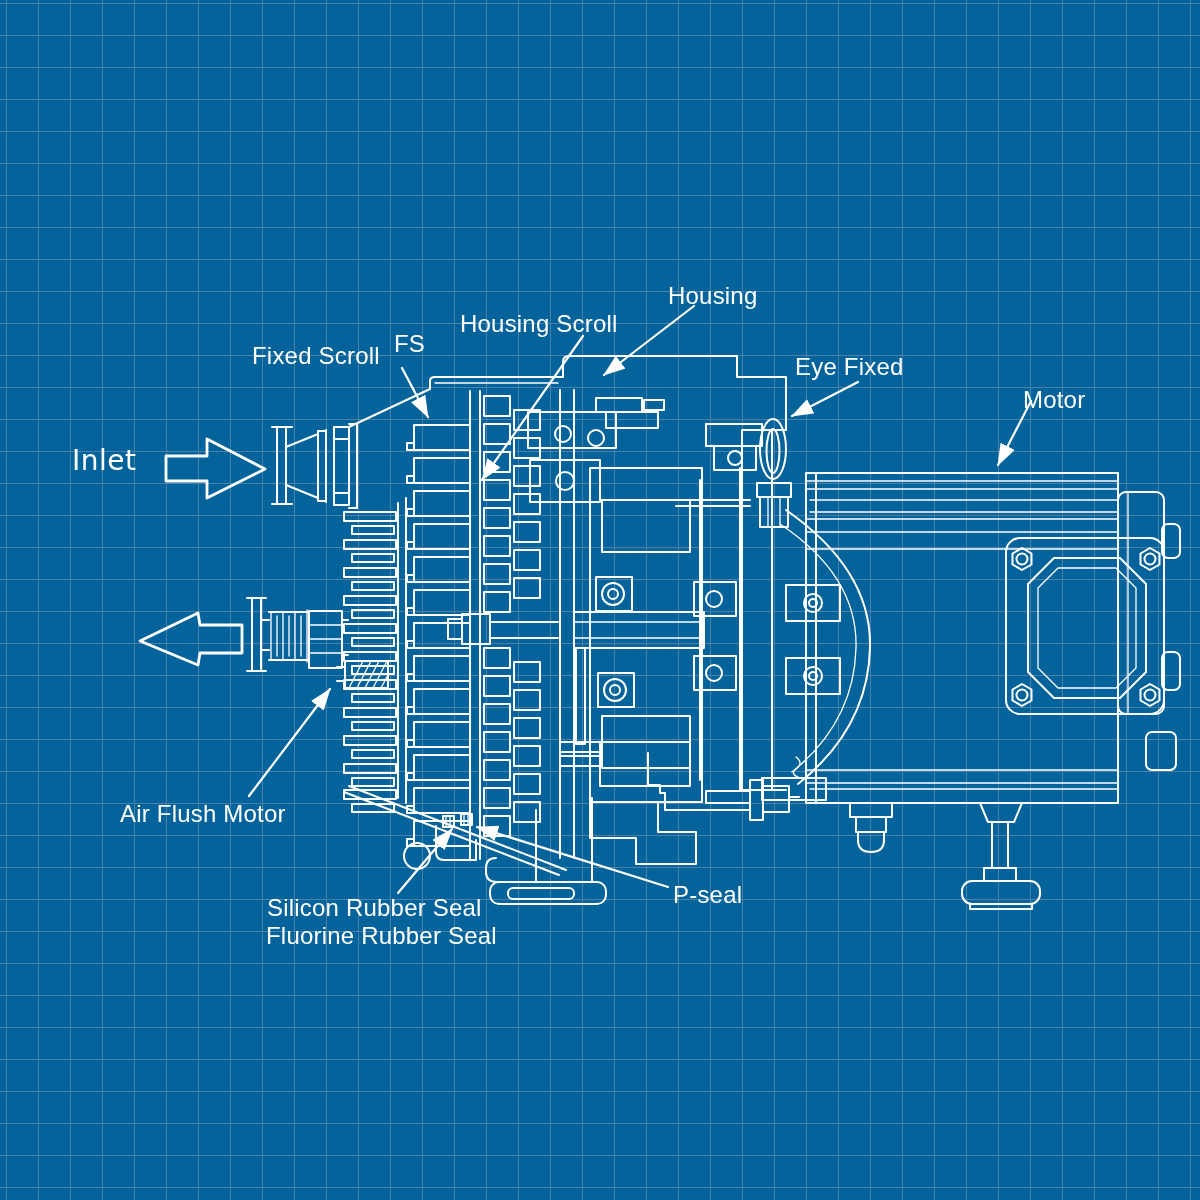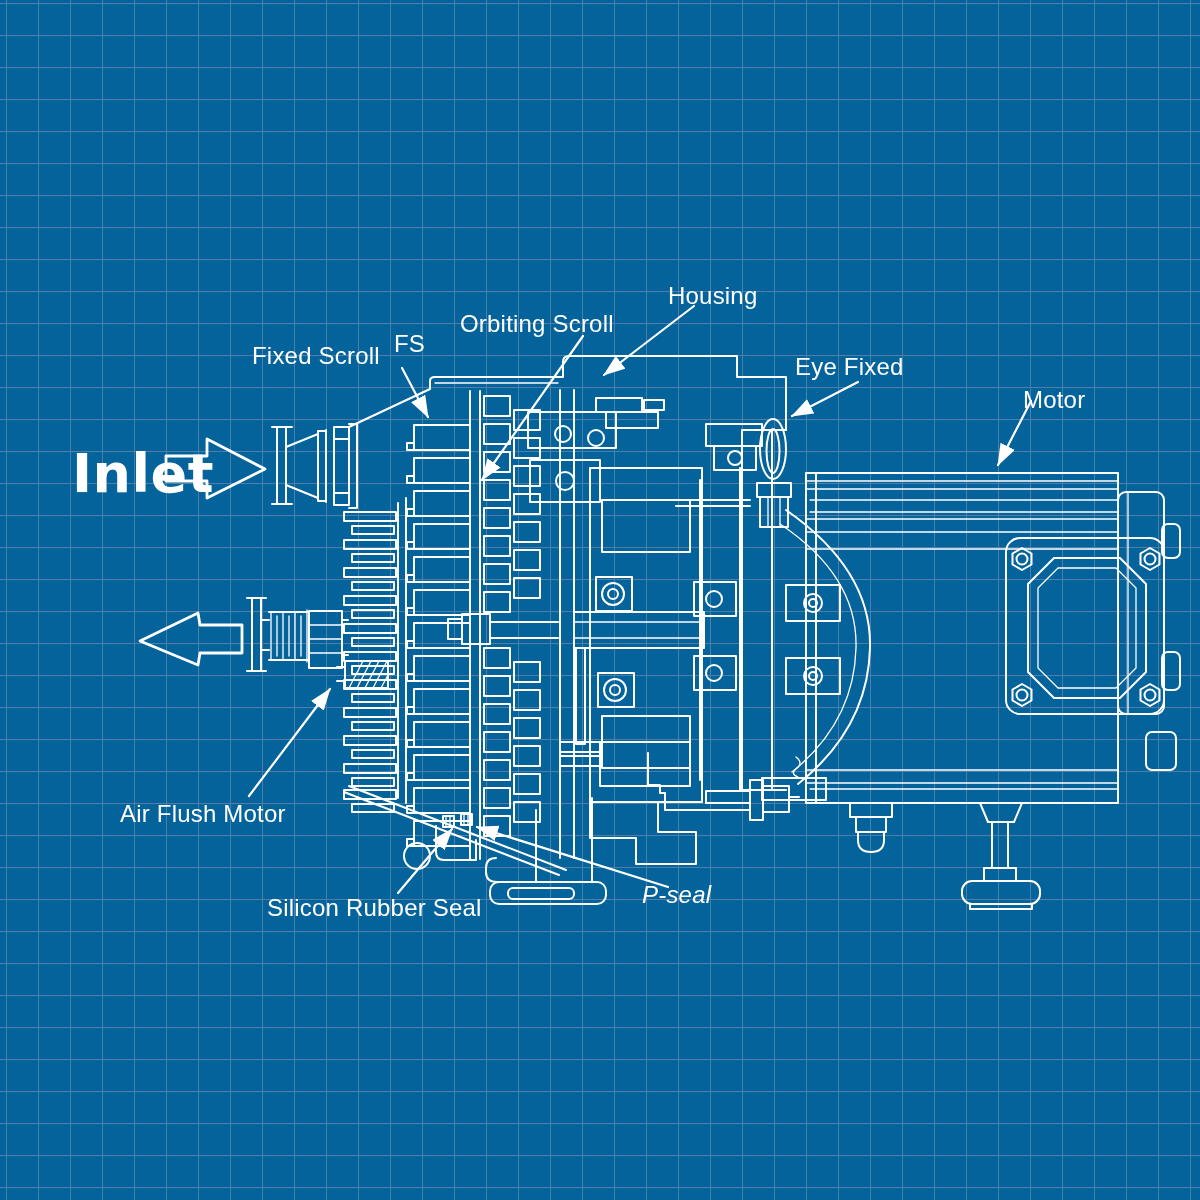--- a/index.html
+++ b/index.html
@@ -18,32 +18,32 @@
   #drawing .thin{stroke-width:1.3;}
   #drawing .flow-arrow{stroke-width:2.8;}
   #drawing .arrowline{stroke-width:2.2;}
   #drawing marker path{fill:var(--line,#ffffff);stroke:none;}
   .lbl{
     position:absolute;color:var(--text,#ffffff);font-size:24px;line-height:1.15;
     white-space:nowrap;letter-spacing:0.2px;
   }
   .flowlbl{
     position:absolute;color:var(--text,#ffffff);font-family:"DejaVu Sans",sans-serif;
-    font-weight:bold;font-size:54px;line-height:1.05;white-space:nowrap;letter-spacing:0.5px;
+    font-weight:normal;font-size:28px;line-height:1.05;white-space:nowrap;letter-spacing:0.5px;
   }
   #lbl-fixed-scroll{left:252px;top:342px;}
   #lbl-fs{left:394px;top:330px;}
   #lbl-orbiting-scroll{left:460px;top:310px;}
   #lbl-housing{left:668px;top:282px;}
   #lbl-eye-bold{left:795px;top:353px;}
   #lbl-motor{left:1023px;top:386px;}
   #lbl-air-flush-port{left:120px;top:800px;}
   #lbl-silicon-rubber-seal{left:267px;top:894px;}
   #lbl-fluorine-rubber-seal{left:266px;top:922px;}
-  #lbl-p-seal{left:642px;top:881px;font-style:italic;}
+  #lbl-p-seal{left:673px;top:881px;}
   #lbl-inlet{left:72px;top:446px;}
   #lbl-outlet{left:10px;top:615px;}
 </style>
 </head>
 <body>
 
 <div class="canvas">
 
   <svg id="drawing" width="1200" height="1200" viewBox="0 0 1200 1200">
     <defs>
@@ -283,22 +283,23 @@
       <path class="arrowline" marker-end="url(#ah)" d="M858,382 L792,416"></path>
       <path class="arrowline" marker-end="url(#ah)" d="M1031,401 L998,465"></path>
       <path class="arrowline" marker-end="url(#ah)" d="M249,796 L330,689"></path>
       <path class="arrowline" marker-end="url(#ah)" d="M398,893 L452,829"></path>
       <path class="arrowline" marker-end="url(#ah)" d="M668,887 L477,827"></path>
     </g>
   </svg>
 
   <div class="lbl" id="lbl-fixed-scroll">Fixed Scroll</div>
   <div class="lbl" id="lbl-fs">FS</div>
-  <div class="lbl" id="lbl-orbiting-scroll">Orbiting Scroll</div>
+  <div class="lbl" id="lbl-orbiting-scroll">Housing Scroll</div>
   <div class="lbl" id="lbl-housing">Housing</div>
   <div class="lbl" id="lbl-eye-bold">Eye Fixed</div>
   <div class="lbl" id="lbl-motor">Motor</div>
   <div class="lbl" id="lbl-air-flush-port">Air Flush Motor</div>
   <div class="lbl" id="lbl-silicon-rubber-seal">Silicon Rubber Seal</div>
+  <div class="lbl" id="lbl-fluorine-rubber-seal">Fluorine Rubber Seal</div>
   <div class="lbl" id="lbl-p-seal">P-seal</div>
   <div class="flowlbl" id="lbl-inlet">Inlet</div>
 
 </div>
 
 </body></html>

